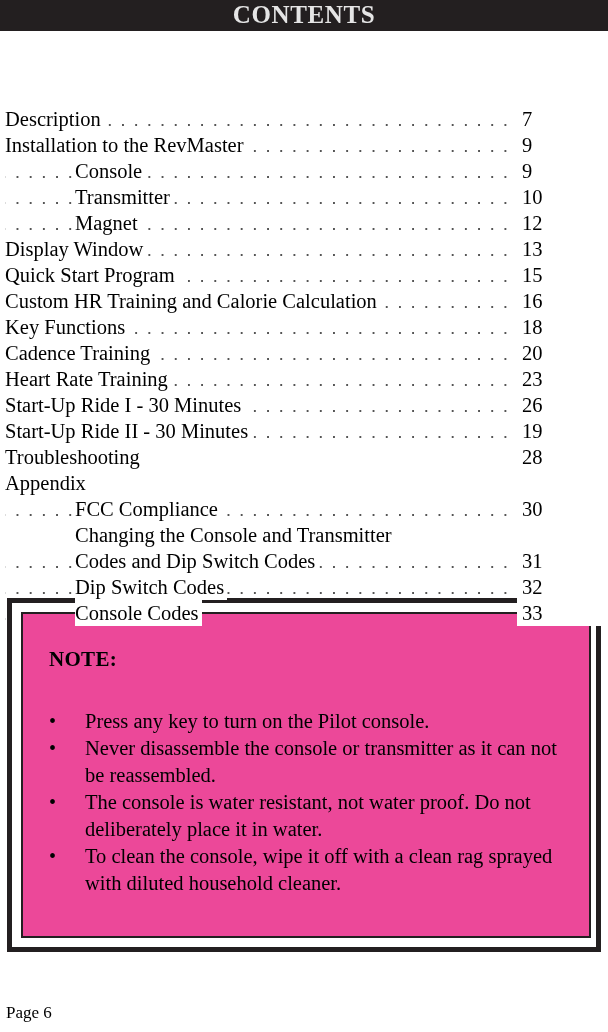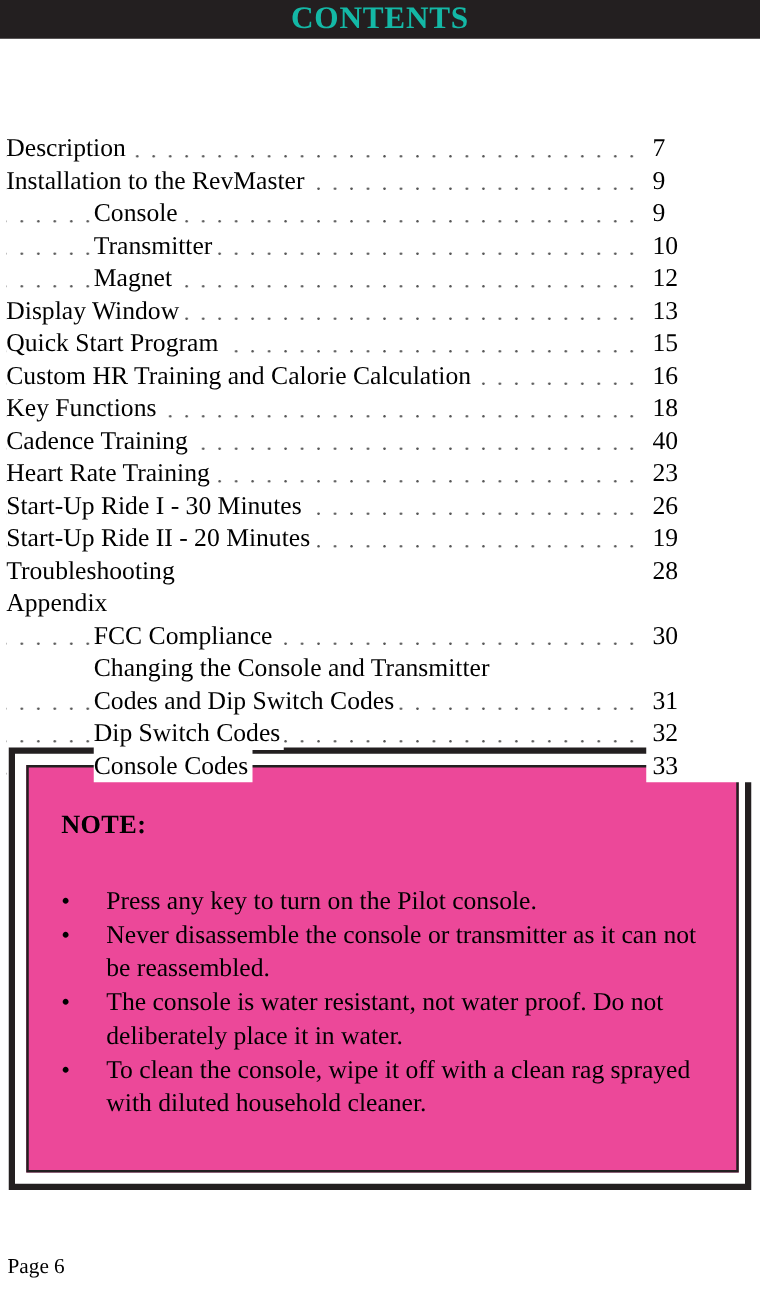--- a/index.html
+++ b/index.html
@@ -26,21 +26,21 @@
     background: #231f20;
   }
   .header-title {
     position: absolute;
     left: 0;
     top: 0;
     width: 608px;
     height: 31px;
     line-height: 30px;
     text-align: center;
-    color: #14b8a6;
+    color: #e5e5e5;
     font-size: 25px;
     font-weight: bold;
     letter-spacing: 0.6px;
   }
 
   
   .toc {
     position: absolute;
     left: 5px;
     top: 106px;
@@ -236,41 +236,41 @@
         <i></i>
       </span>
       <span class="toc-label-fg">Key Functions</span>
       <span class="toc-page">18</span>
     </div>
     <div class="toc-row">
       <span class="toc-leader">
         <i></i>
       </span>
       <span class="toc-label-fg">Cadence Training</span>
-      <span class="toc-page">40</span>
+      <span class="toc-page">20</span>
     </div>
     <div class="toc-row">
       <span class="toc-leader">
         <i></i>
       </span>
       <span class="toc-label-fg">Heart Rate Training</span>
       <span class="toc-page">23</span>
     </div>
     <div class="toc-row">
       <span class="toc-leader">
         <i></i>
       </span>
       <span class="toc-label-fg">Start-Up Ride I - 30 Minutes</span>
       <span class="toc-page">26</span>
     </div>
     <div class="toc-row">
       <span class="toc-leader">
         <i></i>
       </span>
-      <span class="toc-label-fg">Start-Up Ride II - 20 Minutes</span>
+      <span class="toc-label-fg">Start-Up Ride II - 30 Minutes</span>
       <span class="toc-page">19</span>
     </div>
     <div class="toc-row">
       <span class="toc-label-fg">Troubleshooting</span>
       <span class="toc-page">28</span>
     </div>
     <div class="toc-row">
       <span class="toc-label-fg">Appendix</span>
       <span class="toc-page"></span>
     </div>

